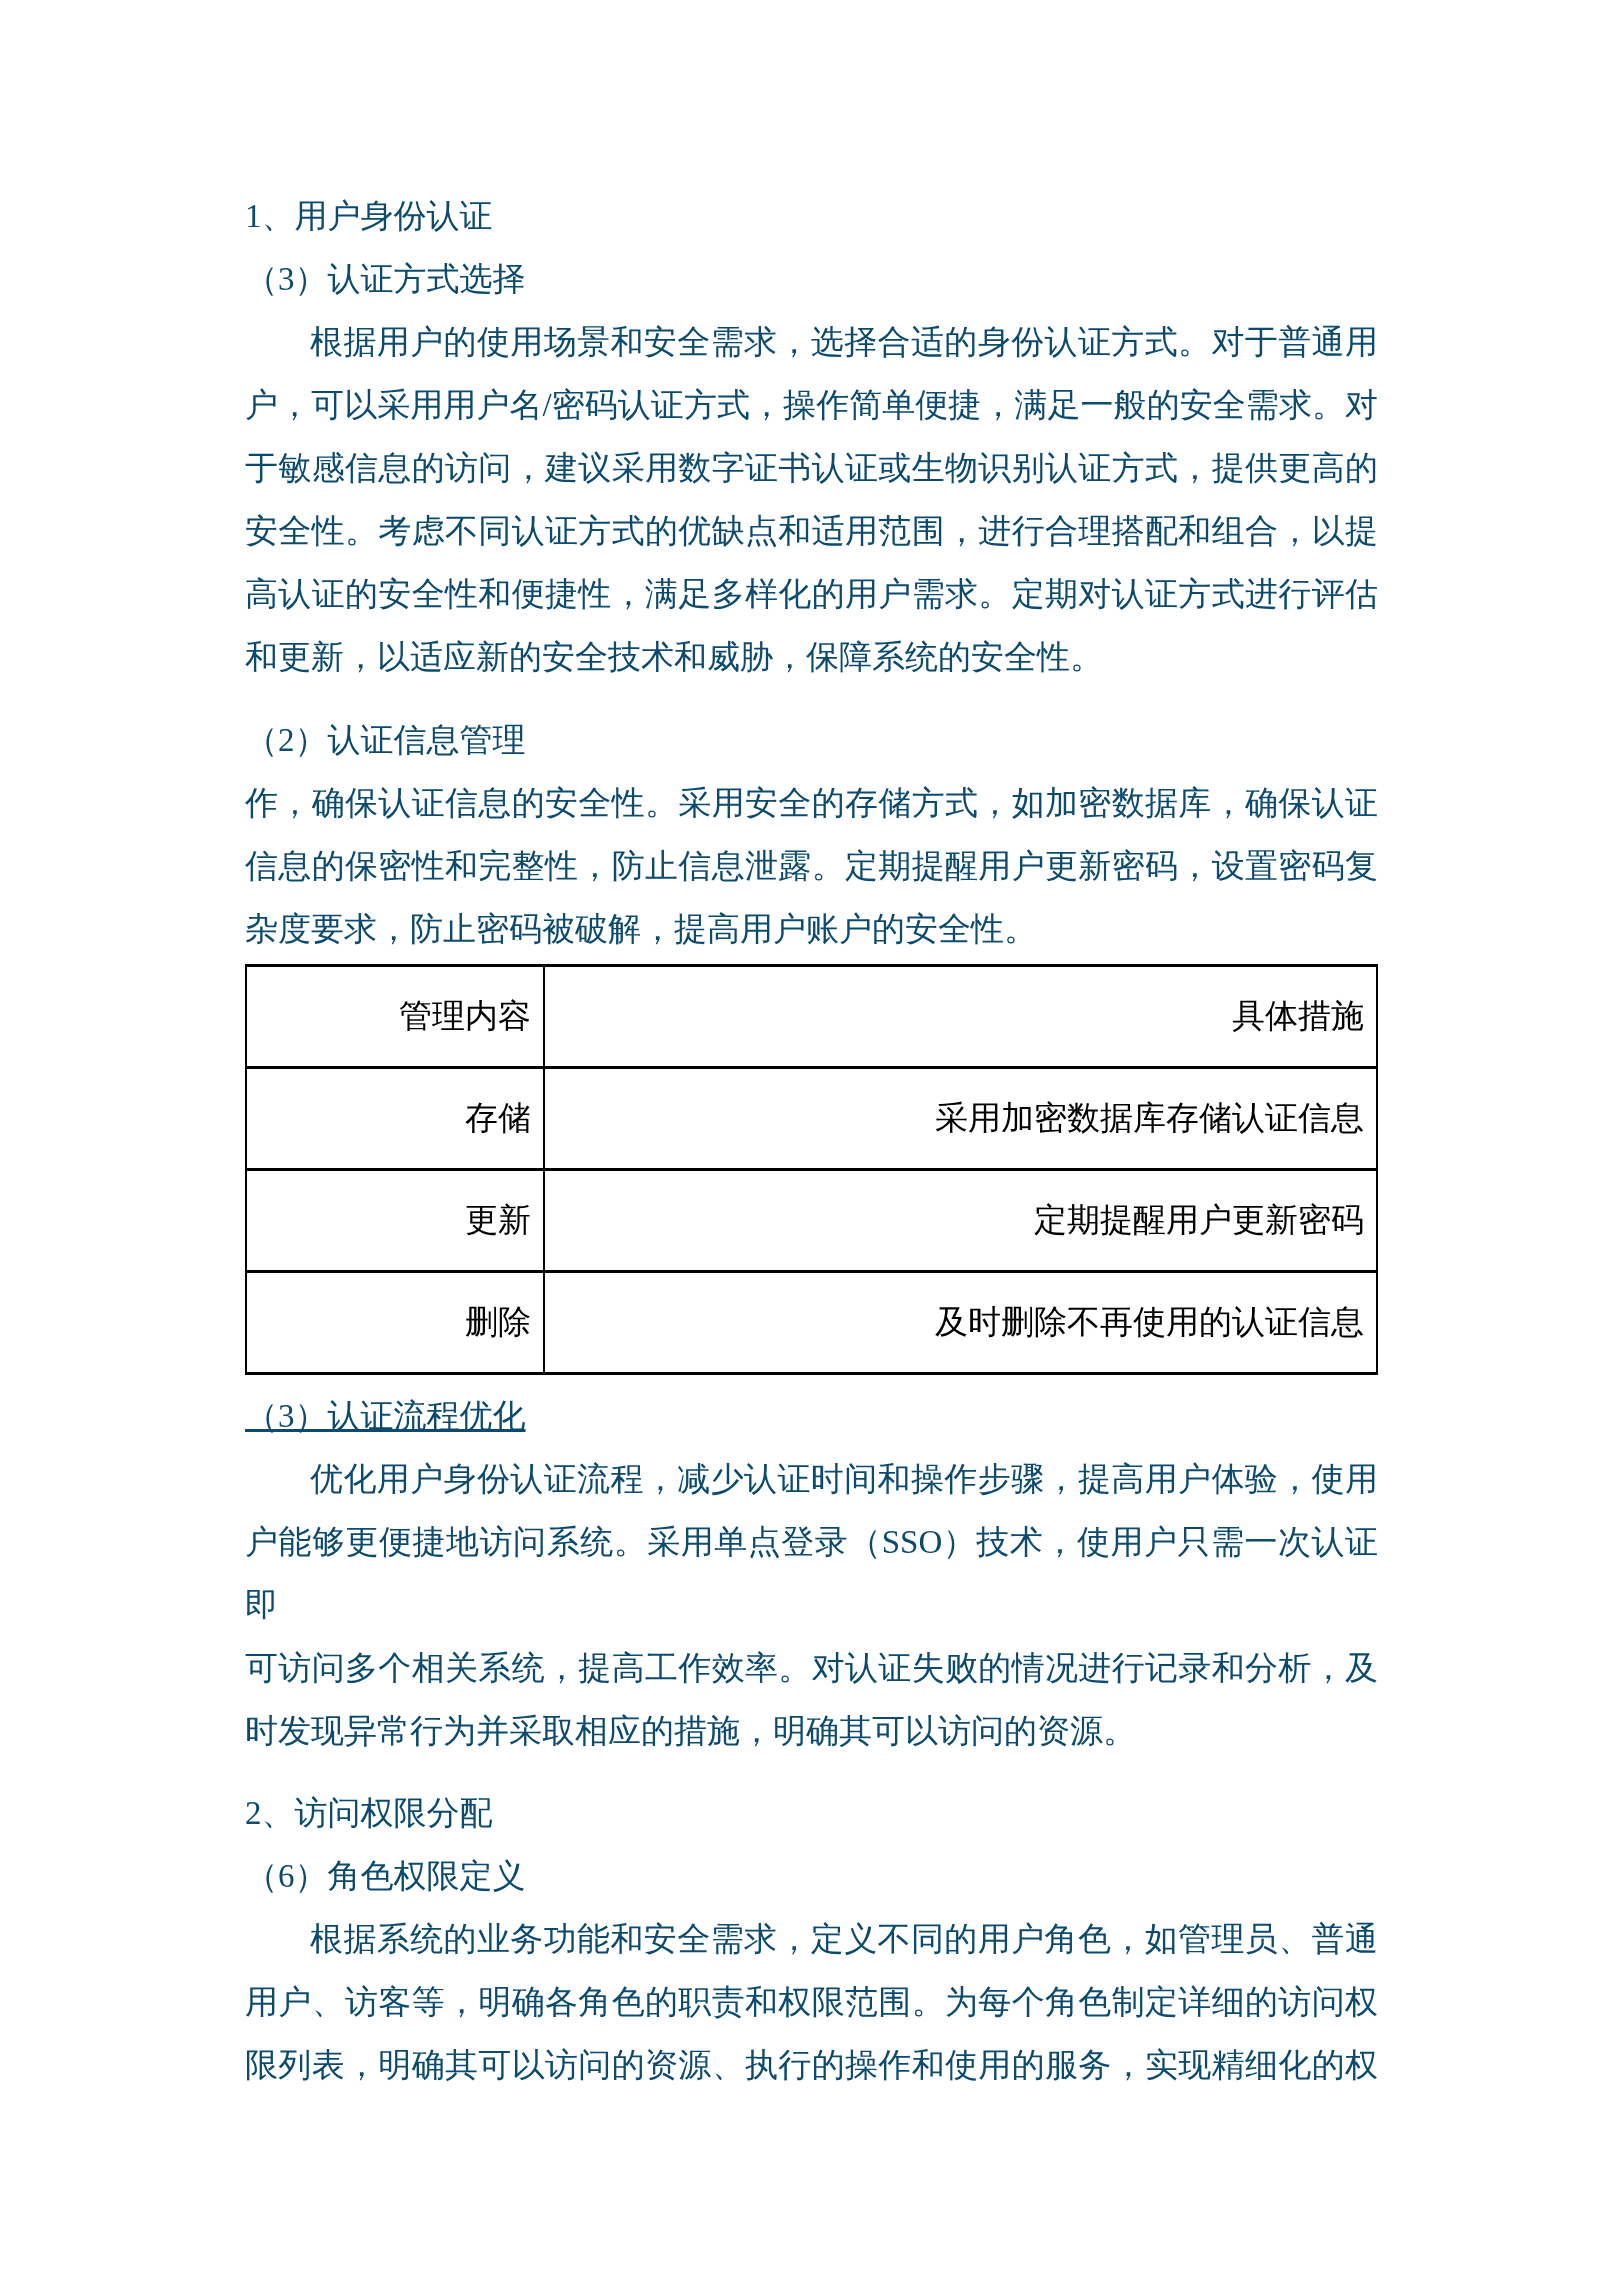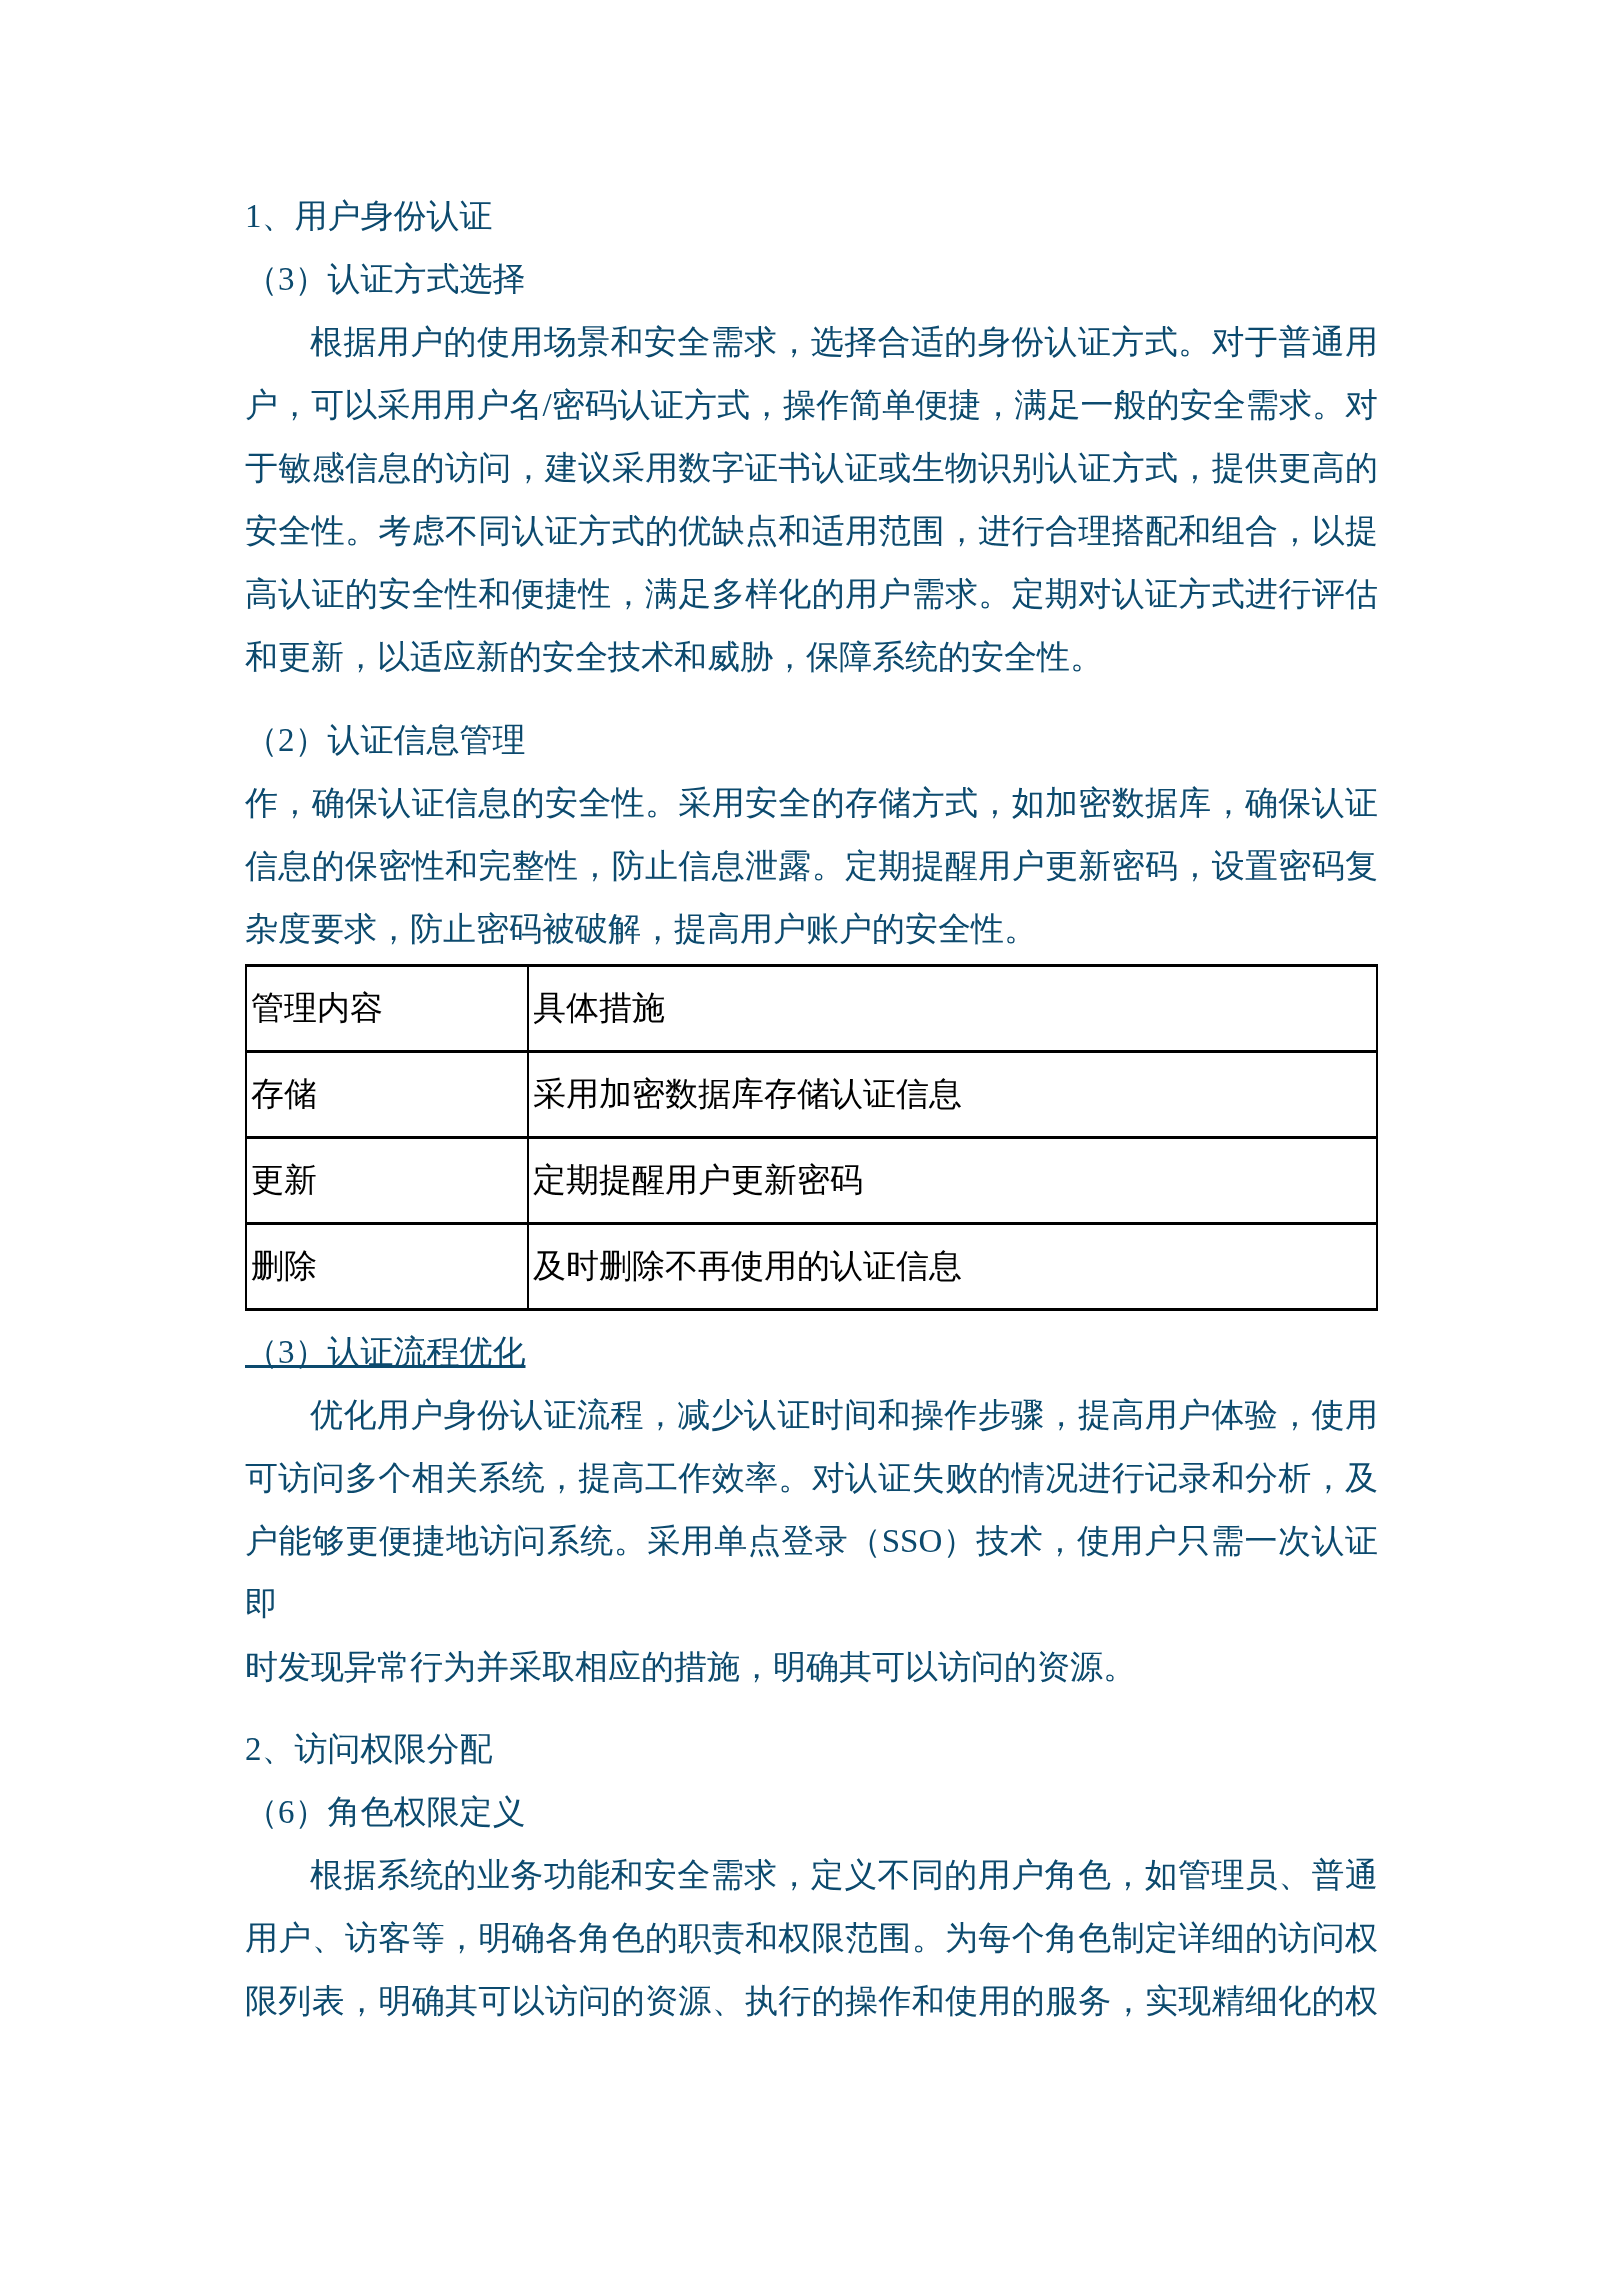--- a/index.html
+++ b/index.html
@@ -35,24 +35,24 @@
     border-collapse:collapse;
     margin-top:3.3px;
     table-layout:fixed;
   }
   table.doc-table td {
     border-left:2.6px solid #000;
     border-right:2.6px solid #000;
     border-top:3.9px solid #000;
     border-bottom:3.9px solid #000;
     height:75px;
-    text-align:left;
+    text-align:right;
     vertical-align:middle;
     font-size:33px;
-    padding:4px;
+    padding:12px;
   }
   td.col-label { width:272px; }
 </style>
 </head>
 <body>
 
 <div class="page">
   <div class="content">
 
     <div class="tline">1、用户身份认证</div>
@@ -88,22 +88,22 @@
         <tr>
           <td class="col-label">删除</td>
           <td>及时删除不再使用的认证信息</td>
         </tr>
       </tbody>
     </table>
 
     <div class="tline gap-sm">（3）认证流程优化</div>
 
     <div class="tline wrapline indent">优化用户身份认证流程，减少认证时间和操作步骤，提高用户体验，使用</div>
+    <div class="tline wrapline">户能够更便捷地访问系统。采用单点登录（SSO）技术，使用户只需一次认证即</div>
     <div class="tline wrapline">可访问多个相关系统，提高工作效率。对认证失败的情况进行记录和分析，及</div>
-    <div class="tline wrapline">户能够更便捷地访问系统。采用单点登录（SSO）技术，使用户只需一次认证即</div>
     <div class="tline wrapline lastline">时发现异常行为并采取相应的措施，明确其可以访问的资源。</div>
 
     <div class="tline gap-md">2、访问权限分配</div>
     <div class="tline">（6）角色权限定义</div>
 
     <div class="tline wrapline indent">根据系统的业务功能和安全需求，定义不同的用户角色，如管理员、普通</div>
     <div class="tline wrapline">用户、访客等，明确各角色的职责和权限范围。为每个角色制定详细的访问权</div>
     <div class="tline wrapline">限列表，明确其可以访问的资源、执行的操作和使用的服务，实现精细化的权</div>
 
   </div>

